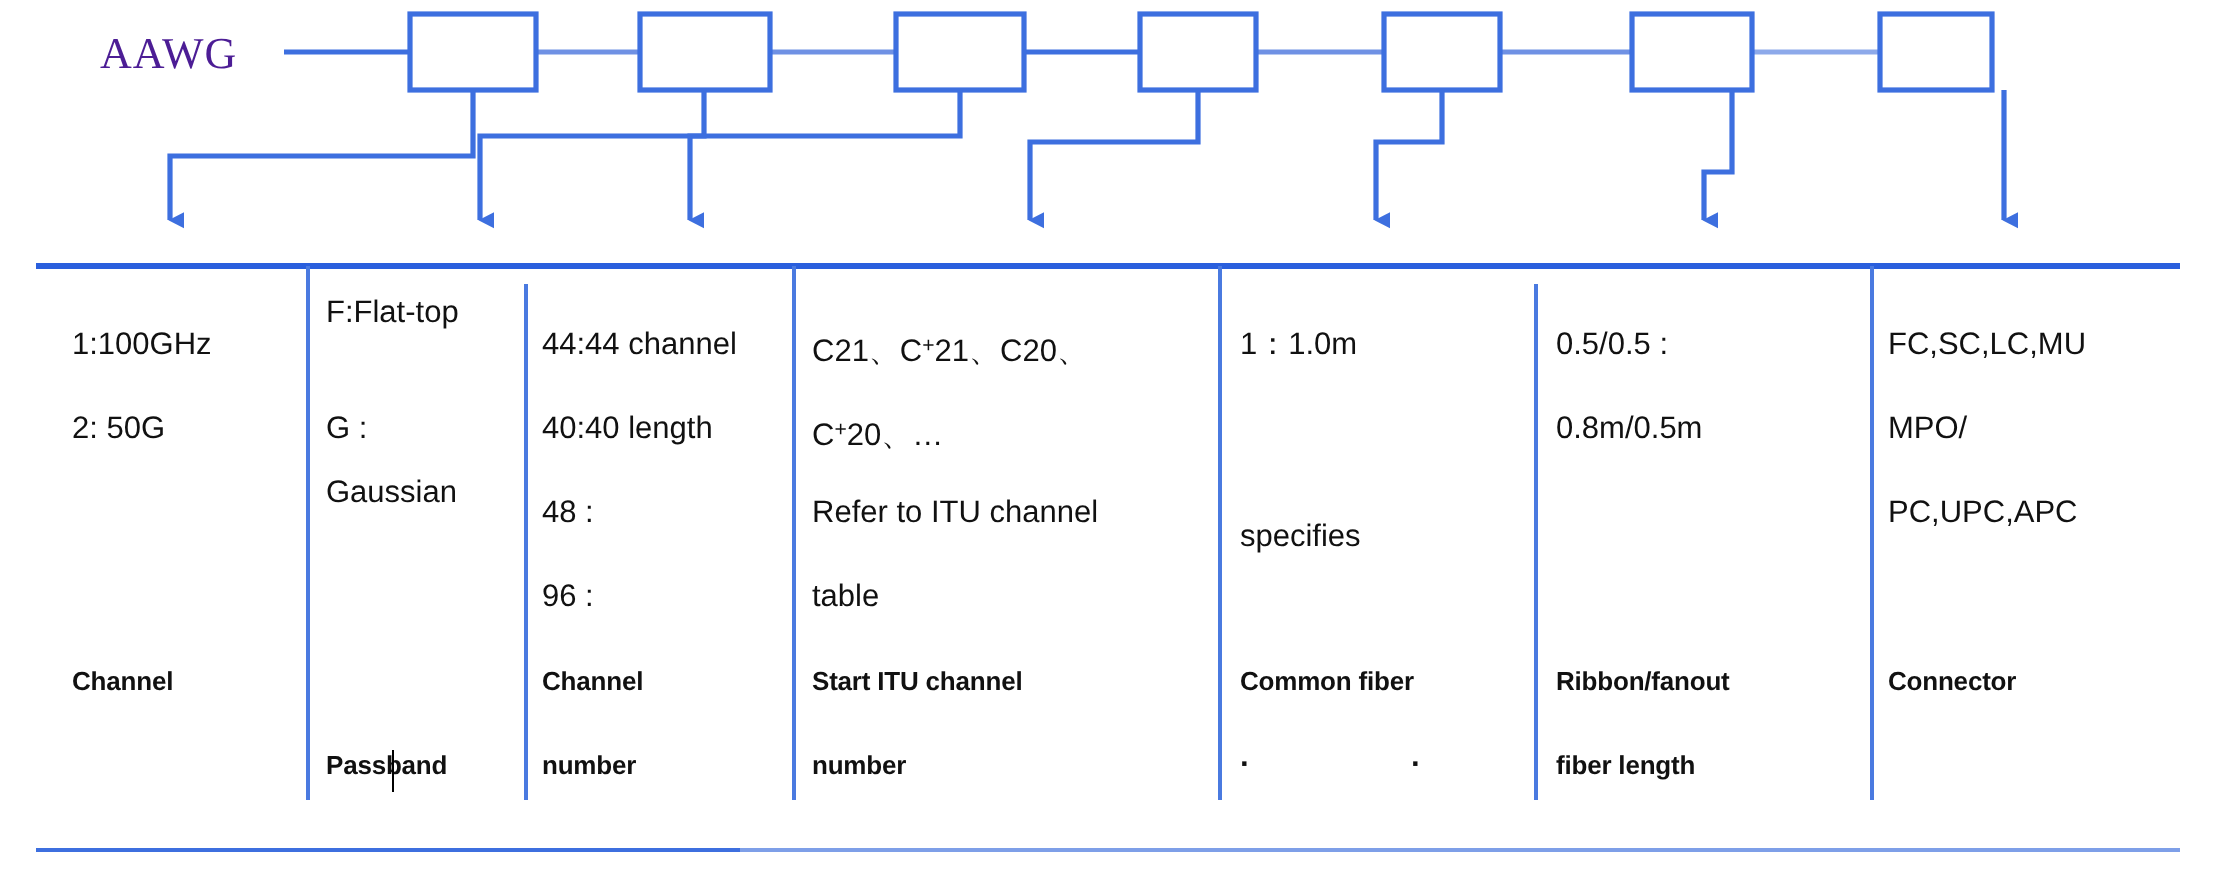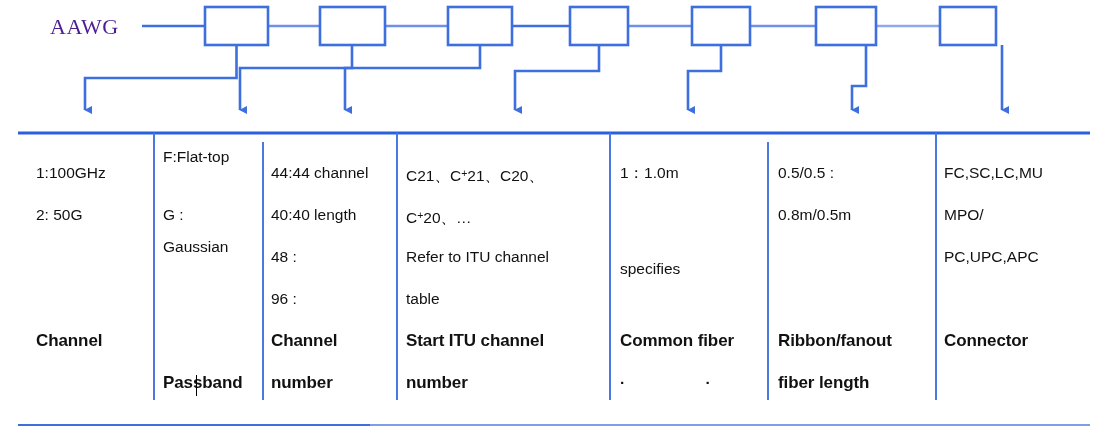--- a/index.html
+++ b/index.html
@@ -59,21 +59,21 @@
     left: 0;
     width: 100%;
     font-family: "Liberation Sans", sans-serif;
     font-size: 15.5px;
     color: #111111;
     white-space: nowrap;
     line-height: 18px;
   }
   .cell-line.bold {
     font-weight: bold;
-    font-size: 17px;
+    font-size: 13px;
     letter-spacing: -0.1px;
   }
   .cell-line.tiny-dot {
     font-size: 15.5px;
     letter-spacing: 38px;
   }
   .cell-line sup {
     font-size: 0.68em;
     vertical-align: 0.42em;
   }

